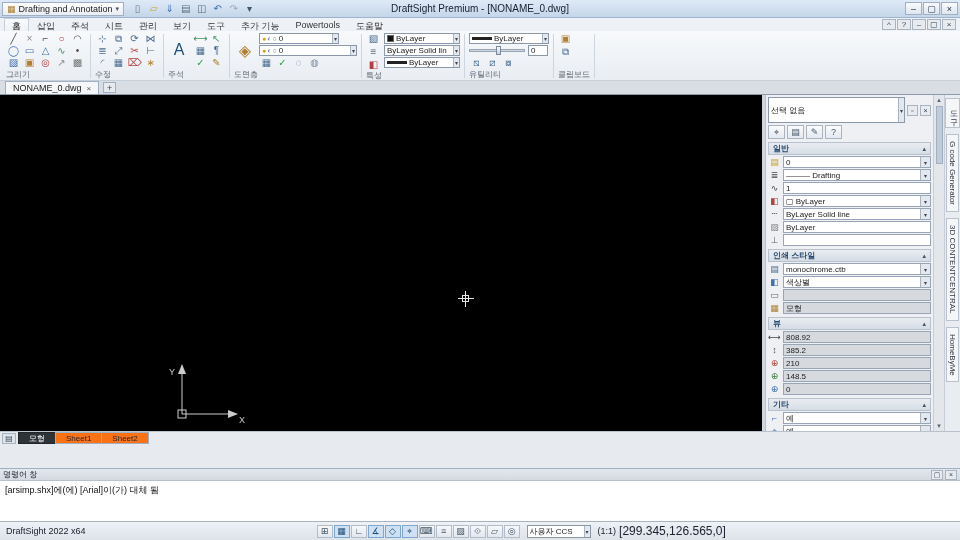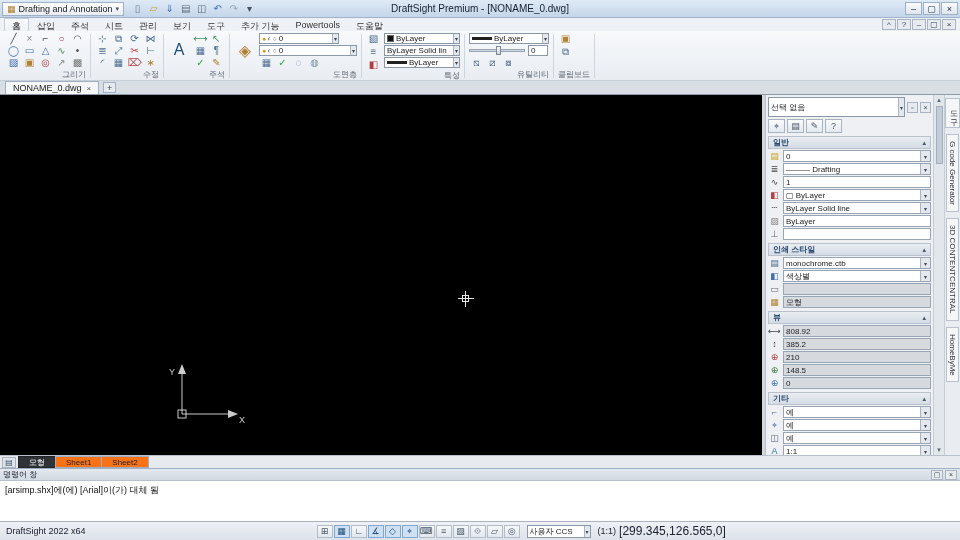--- a/index.html
+++ b/index.html
@@ -23,21 +23,21 @@
   .tabs { display:flex; align-items:flex-end; }
   .rtab { padding:1px 7px 0; height:13px; font-size:9px; color:#333; border:1px solid transparent; border-bottom:none; white-space:nowrap; }
   .rtab.active { background:linear-gradient(#f9fafc,#eef2f6); border-color:#c6ced8; color:#000; }
   .docctl { margin-left:auto; display:flex; gap:1px; align-items:center; padding-bottom:1px; }
   .docbtn { min-width:14px; height:11px; display:flex; align-items:center; justify-content:center; font-size:8px; border:1px solid #aab4c0; background:#e7ebf0; color:#345; }
 
   
   .ribbon { height:50px; flex:0 0 50px; background:linear-gradient(#f7f9fb,#e9edf2); border-bottom:1px solid #c6ced8; display:flex; align-items:stretch; padding:1px 2px 0; }
   .rgroup { display:flex; flex-direction:column; padding:1px 4px 0; }
   .gbody { flex:1; display:flex; align-items:flex-start; gap:3px; }
-  .glabel { text-align:right; font-size:8px; color:#5a6470; height:10px; line-height:10px; white-space:nowrap; }
+  .glabel { text-align:left; font-size:8px; color:#5a6470; height:10px; line-height:10px; white-space:nowrap; }
   .gsep { width:1px; background:#cdd5de; margin:2px 0; flex:0 0 1px; }
   .icon-grid { display:grid; grid-auto-rows:12px; }
   .cols5 { grid-template-columns:repeat(5,16px); }
   .cols4 { grid-template-columns:repeat(4,16px); }
   .cols2 { grid-template-columns:repeat(2,16px); }
   .ribtn { width:15px; height:12px; display:flex; align-items:center; justify-content:center; font-size:10px; line-height:1; }
   .bigbtn { width:22px; height:34px; display:flex; align-items:center; justify-content:center; font-size:16px; color:#1f4e79; }
   .layers .bigbtn { color:#b08030; }
   .col { display:flex; flex-direction:column; gap:1px; }
   .combo { display:inline-flex; align-items:center; gap:2px; background:#fff; border:1px solid #8b98a8; height:11px; font-size:8px; padding:0 0 0 2px; white-space:nowrap; overflow:hidden; }
@@ -69,21 +69,21 @@
   .rightpanel { width:168px; flex:0 0 168px; background:#eef0f3; border-left:1px solid #b9c2cc; padding:2px 2px 0; display:flex; flex-direction:column; overflow:hidden; }
   .pscroll { width:11px; flex:0 0 11px; background:#e3e7ec; border-left:1px solid #c6cdd6; display:flex; flex-direction:column; align-items:center; font-size:7px; color:#567; padding:1px 0; }
   .sarr { line-height:8px; }
   .sthumb { width:7px; height:58px; background:#c3cbd6; border:1px solid #9fb0c4; margin-top:2px; }
   .sspace { flex:1; }
   .edgestrip { width:16px; flex:0 0 16px; background:#e9edf1; border-left:1px solid #c6cdd6; display:flex; flex-direction:column; align-items:center; padding-top:3px; gap:6px; }
   .etab { writing-mode:vertical-rl; font-size:8px; color:#334; background:#f4f6f8; border:1px solid #b9c2cc; padding:6px 1px; white-space:nowrap; }
 
   
   .ptop { display:flex; gap:2px; align-items:center; }
-  .psel { flex:1; height:20px; }
+  .psel { flex:1; height:26px; }
   .pbtn { width:11px; height:11px; display:flex; align-items:center; justify-content:center; font-size:7px; border:1px solid #aab4c0; background:#e7ebf0; color:#345; }
   .ptools { display:flex; gap:2px; margin-top:2px; }
   .ptool { width:17px; height:14px; border:1px solid #aab4c0; background:linear-gradient(#fafbfc,#e3e9f0); font-size:9px; display:flex; align-items:center; justify-content:center; color:#456; }
   .psec { margin-top:3px; }
   .phdr { height:13px; background:linear-gradient(#e9edf2,#d5dce5); border:1px solid #b9c2cc; display:flex; align-items:center; padding:0 4px; font-size:8px; font-weight:bold; color:#27486e; }
   .carat { margin-left:auto; font-size:7px; color:#456; font-weight:normal; }
   .prow { display:flex; align-items:center; gap:2px; height:12px; margin-top:1px; }
   .picon { width:13px; flex:0 0 13px; text-align:center; font-size:9px; line-height:1; }
   .pfield { flex:1; height:12px; font-size:8px; display:flex; align-items:center; padding:0 11px 0 2px; border:1px solid #98a5b5; background:#fff; position:relative; overflow:hidden; white-space:nowrap; }
   .pfield.select::after { content:"▾"; position:absolute; right:0; top:0; bottom:0; width:9px; background:#e3e8ef; border-left:1px solid #aab4c0; font-size:6px; display:flex; align-items:center; justify-content:center; color:#445; }
@@ -91,21 +91,21 @@
   .pfield.input { background:#fff; }
 
   
   .sheetrow { height:13px; flex:0 0 13px; background:#e7ebf0; border-top:1px solid #b9c2cc; display:flex; align-items:center; padding:0 2px; }
   .sbtn { width:14px; height:11px; display:flex; align-items:center; justify-content:center; font-size:8px; border:1px solid #aab4c0; background:#dfe4ea; color:#345; margin-right:3px; }
   .stabs { display:flex; height:12px; }
   .stab { font-size:8px; padding:0 10px; display:flex; align-items:center; background:#f97316; border:1px solid #9fb0c4; margin-left:-1px; color:#223; }
   .stab.active { background:#2e3338; color:#fff; border-color:#22262a; }
 
   
-  .cmdwin { height:53px; flex:0 0 53px; display:flex; flex-direction:column; border-top:1px solid #9fb0c4; background:#fff; }
+  .cmdwin { height:53px; flex:0 0 53px; display:flex; flex-direction:column; border-top:1px solid #9fb0c4; background:#fff;margin-top:24px; }
   .cmdhdr { height:12px; flex:0 0 12px; background:linear-gradient(#e3e8ee,#d3dae2); border-bottom:1px solid #b9c2cc; display:flex; align-items:center; padding:0 3px; }
   .cmdtitle { font-size:8px; color:#223; }
   .cmdsp { flex:1; }
   .cbtn { width:12px; height:10px; display:flex; align-items:center; justify-content:center; font-size:7px; border:1px solid #aab4c0; background:#e7ebf0; color:#345; margin-left:2px; }
   .cmdbody { flex:1; background:#fff; padding:3px 5px; font-size:9px; color:#111; }
 
   
   .statusbar { height:19px; flex:0 0 19px; background:linear-gradient(#eef1f5,#dde3ea); border-top:1px solid #aab4c0; display:flex; align-items:center; padding:0 6px; gap:3px; }
   .sapp { font-size:9px; color:#223; white-space:nowrap; }
   .sgap { width:225px; flex:0 0 225px; }

